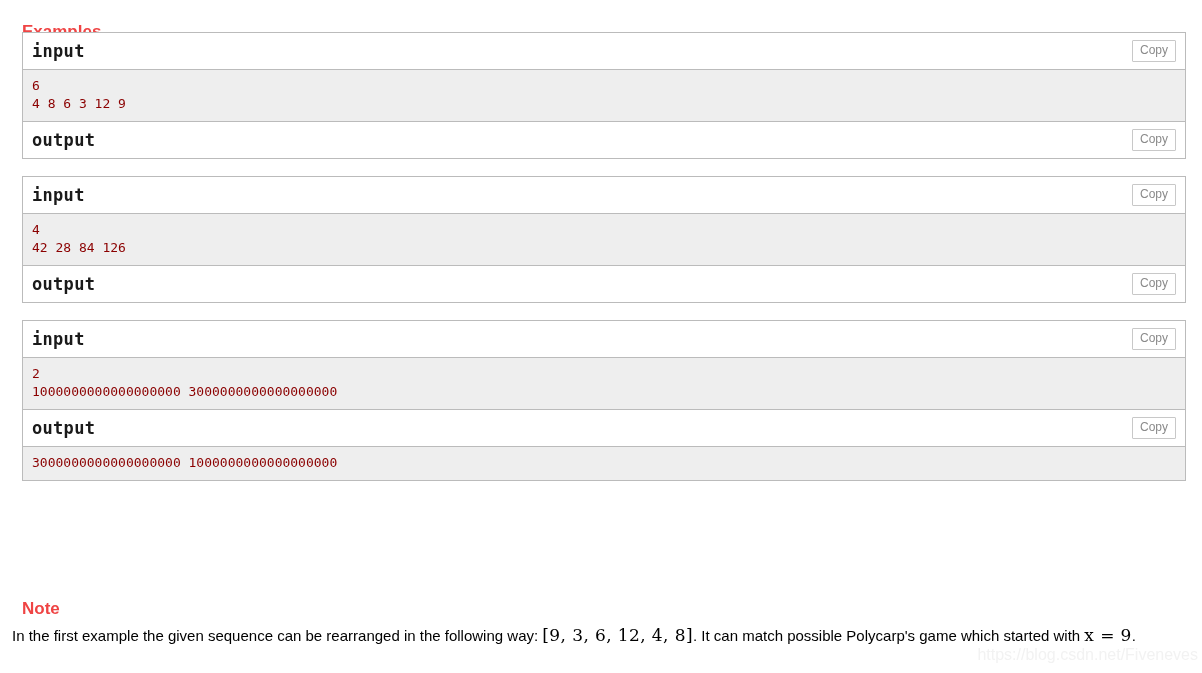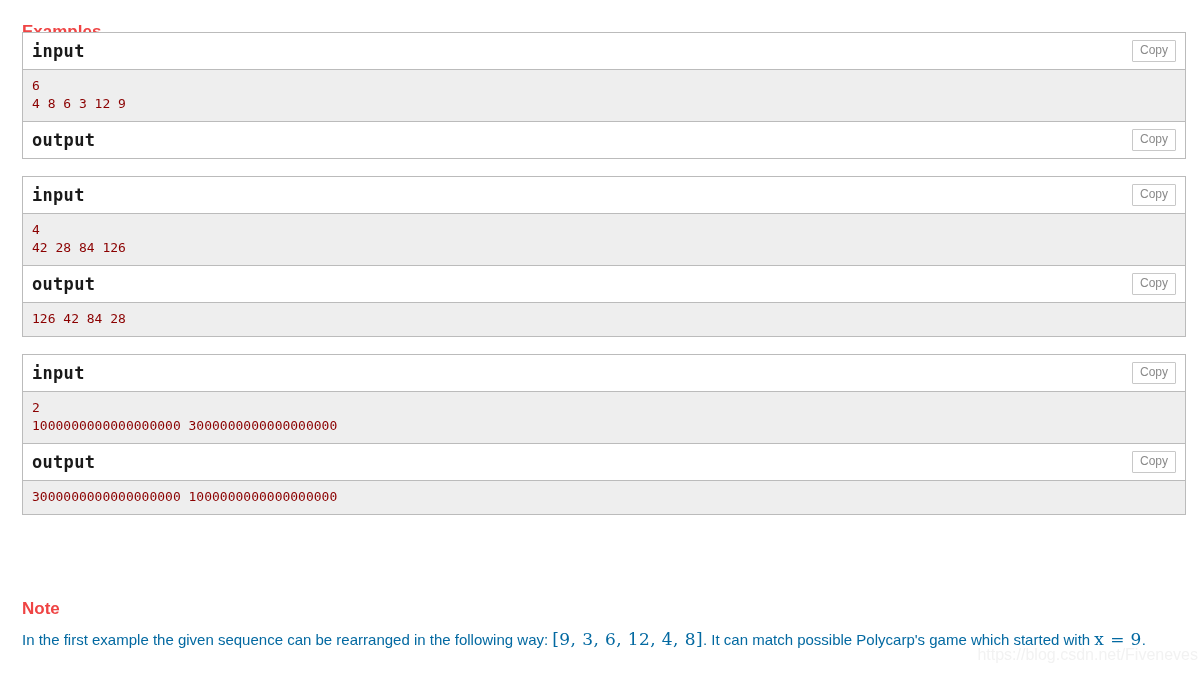--- a/index.html
+++ b/index.html
@@ -97,27 +97,27 @@
     line-height: 18px;
     color: #8b0000;
     white-space: pre;
     overflow: hidden;
     box-sizing: border-box;
   }
 
   
   .note-body {
     position: absolute;
-    left: 22px;
+    left: 12px;
     top: 612px;
     width: 1165px;
     font-family: "Liberation Sans", sans-serif;
     font-size: 15px;
-    line-height: 24px;
-    color: #0369a1;
+    line-height: 16px;
+    color: #000000;
   }
   .mathjax {
     font-family: "DejaVu Serif", "Liberation Serif", serif;
     font-size: 17px;
     letter-spacing: 0.4px;
     vertical-align: baseline;
   }
 
   
   .watermark {
@@ -158,21 +158,20 @@
       <div class="io-header">
         <div class="io-title">input</div>
         <button class="copy-btn">Copy</button>
       </div>
       <pre class="io-pre">4
 42 28 84 126</pre>
       <div class="io-header">
         <div class="io-title">output</div>
         <button class="copy-btn">Copy</button>
       </div>
-      <pre class="io-pre">126 42 84 28</pre>
     </div>
 
     <div class="sample-test">
       <div class="io-header">
         <div class="io-title">input</div>
         <button class="copy-btn">Copy</button>
       </div>
       <pre class="io-pre">2
 1000000000000000000 3000000000000000000</pre>
       <div class="io-header">

